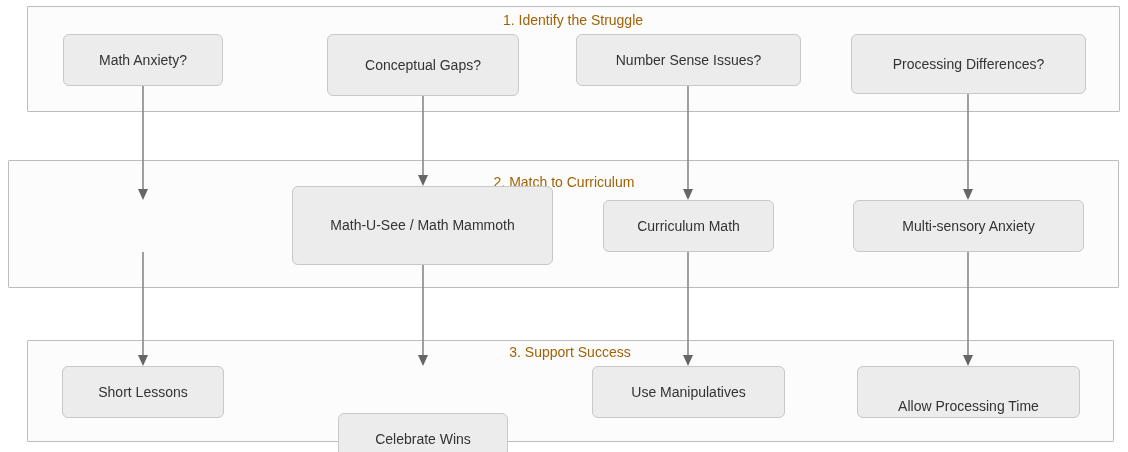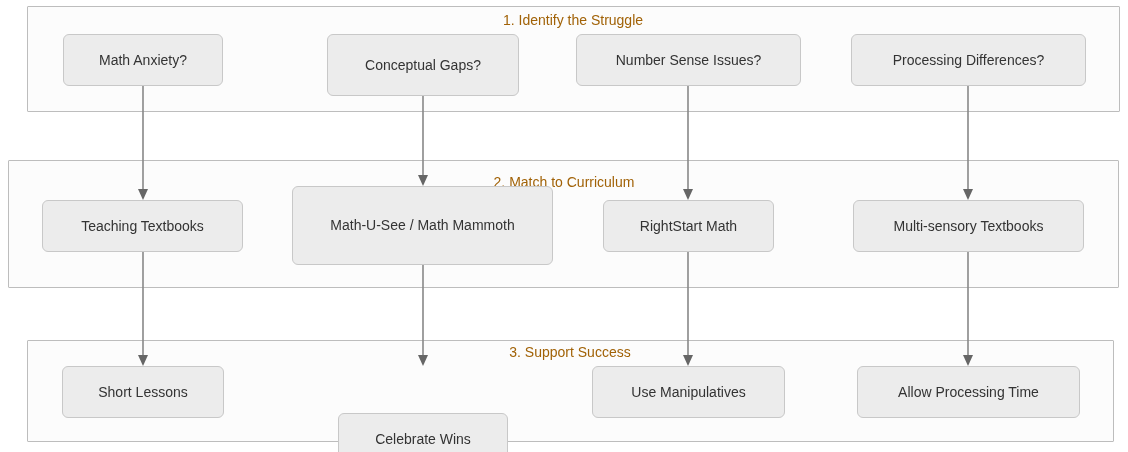--- a/index.html
+++ b/index.html
@@ -52,33 +52,33 @@
     line-height:21px;
     color:#333333;
     z-index:5;
     padding:0 8px;
   }
 
   
   #n-anxiety  {left:63px;  top:34px;  width:160px; height:52px;}
   #n-gaps     {left:327px; top:34px;  width:192px; height:62px;}
   #n-numsense {left:576px; top:34px;  width:225px; height:52px;}
-  #n-process  {left:851px; top:34px;  width:235px; height:52px;}
+  #n-process  {left:851px; top:34px;  width:235px; height:60px;}
 
   
   #n-tt       {left:42px;  top:200px; width:201px; height:52px;}
   #n-mus      {left:292px; top:186px; width:261px; height:79px;}
   #n-rightstart{left:603px; top:200px; width:171px; height:52px;}
   #n-multisens{left:853px; top:200px; width:231px; height:52px;}
 
   
   #n-short    {left:62px;  top:366px; width:162px; height:52px;}
   #n-celebrate{left:338px; top:366px; width:170px; height:52px;margin-top:47px;}
   #n-manip    {left:592px; top:366px; width:193px; height:52px;}
-  #n-allow    {left:857px; top:366px; width:223px; height:52px;}
+  #n-allow    {left:857px; top:366px; width:223px; height:52px;align-items:flex-end;}
 
   .node-text{pointer-events:none;white-space:pre-line;}
 
   
   #edges{position:absolute;left:0;top:0;width:1128px;height:452px;z-index:2;}
   .edge-line{stroke:#888888;stroke-width:1.6;fill:none;}
   .edge-head{fill:#666666;}
 </style>
 </head>
 <body>
@@ -142,31 +142,28 @@
   <div class="node" id="n-gaps">
     <span class="node-text">Conceptual Gaps?</span>
   </div>
   <div class="node" id="n-numsense">
     <span class="node-text">Number Sense Issues?</span>
   </div>
   <div class="node" id="n-process">
     <span class="node-text">Processing Differences?</span>
   </div>
 
-  <div class="node" id="n-tt">
-    <span class="node-text">Teaching Textbooks</span>
-  </div>
   <div class="node" id="n-mus">
     <span class="node-text">Math-U-See / Math Mammoth</span>
   </div>
   <div class="node" id="n-rightstart">
-    <span class="node-text">RightStart Math</span>
+    <span class="node-text">Curriculum Math</span>
   </div>
   <div class="node" id="n-multisens">
-    <span class="node-text">Multi-sensory Textbooks</span>
+    <span class="node-text">Multi-sensory Anxiety</span>
   </div>
 
   <div class="node" id="n-short">
     <span class="node-text">Short Lessons</span>
   </div>
   <div class="node" id="n-celebrate">
     <span class="node-text">Celebrate Wins</span>
   </div>
   <div class="node" id="n-manip">
     <span class="node-text">Use Manipulatives</span>

